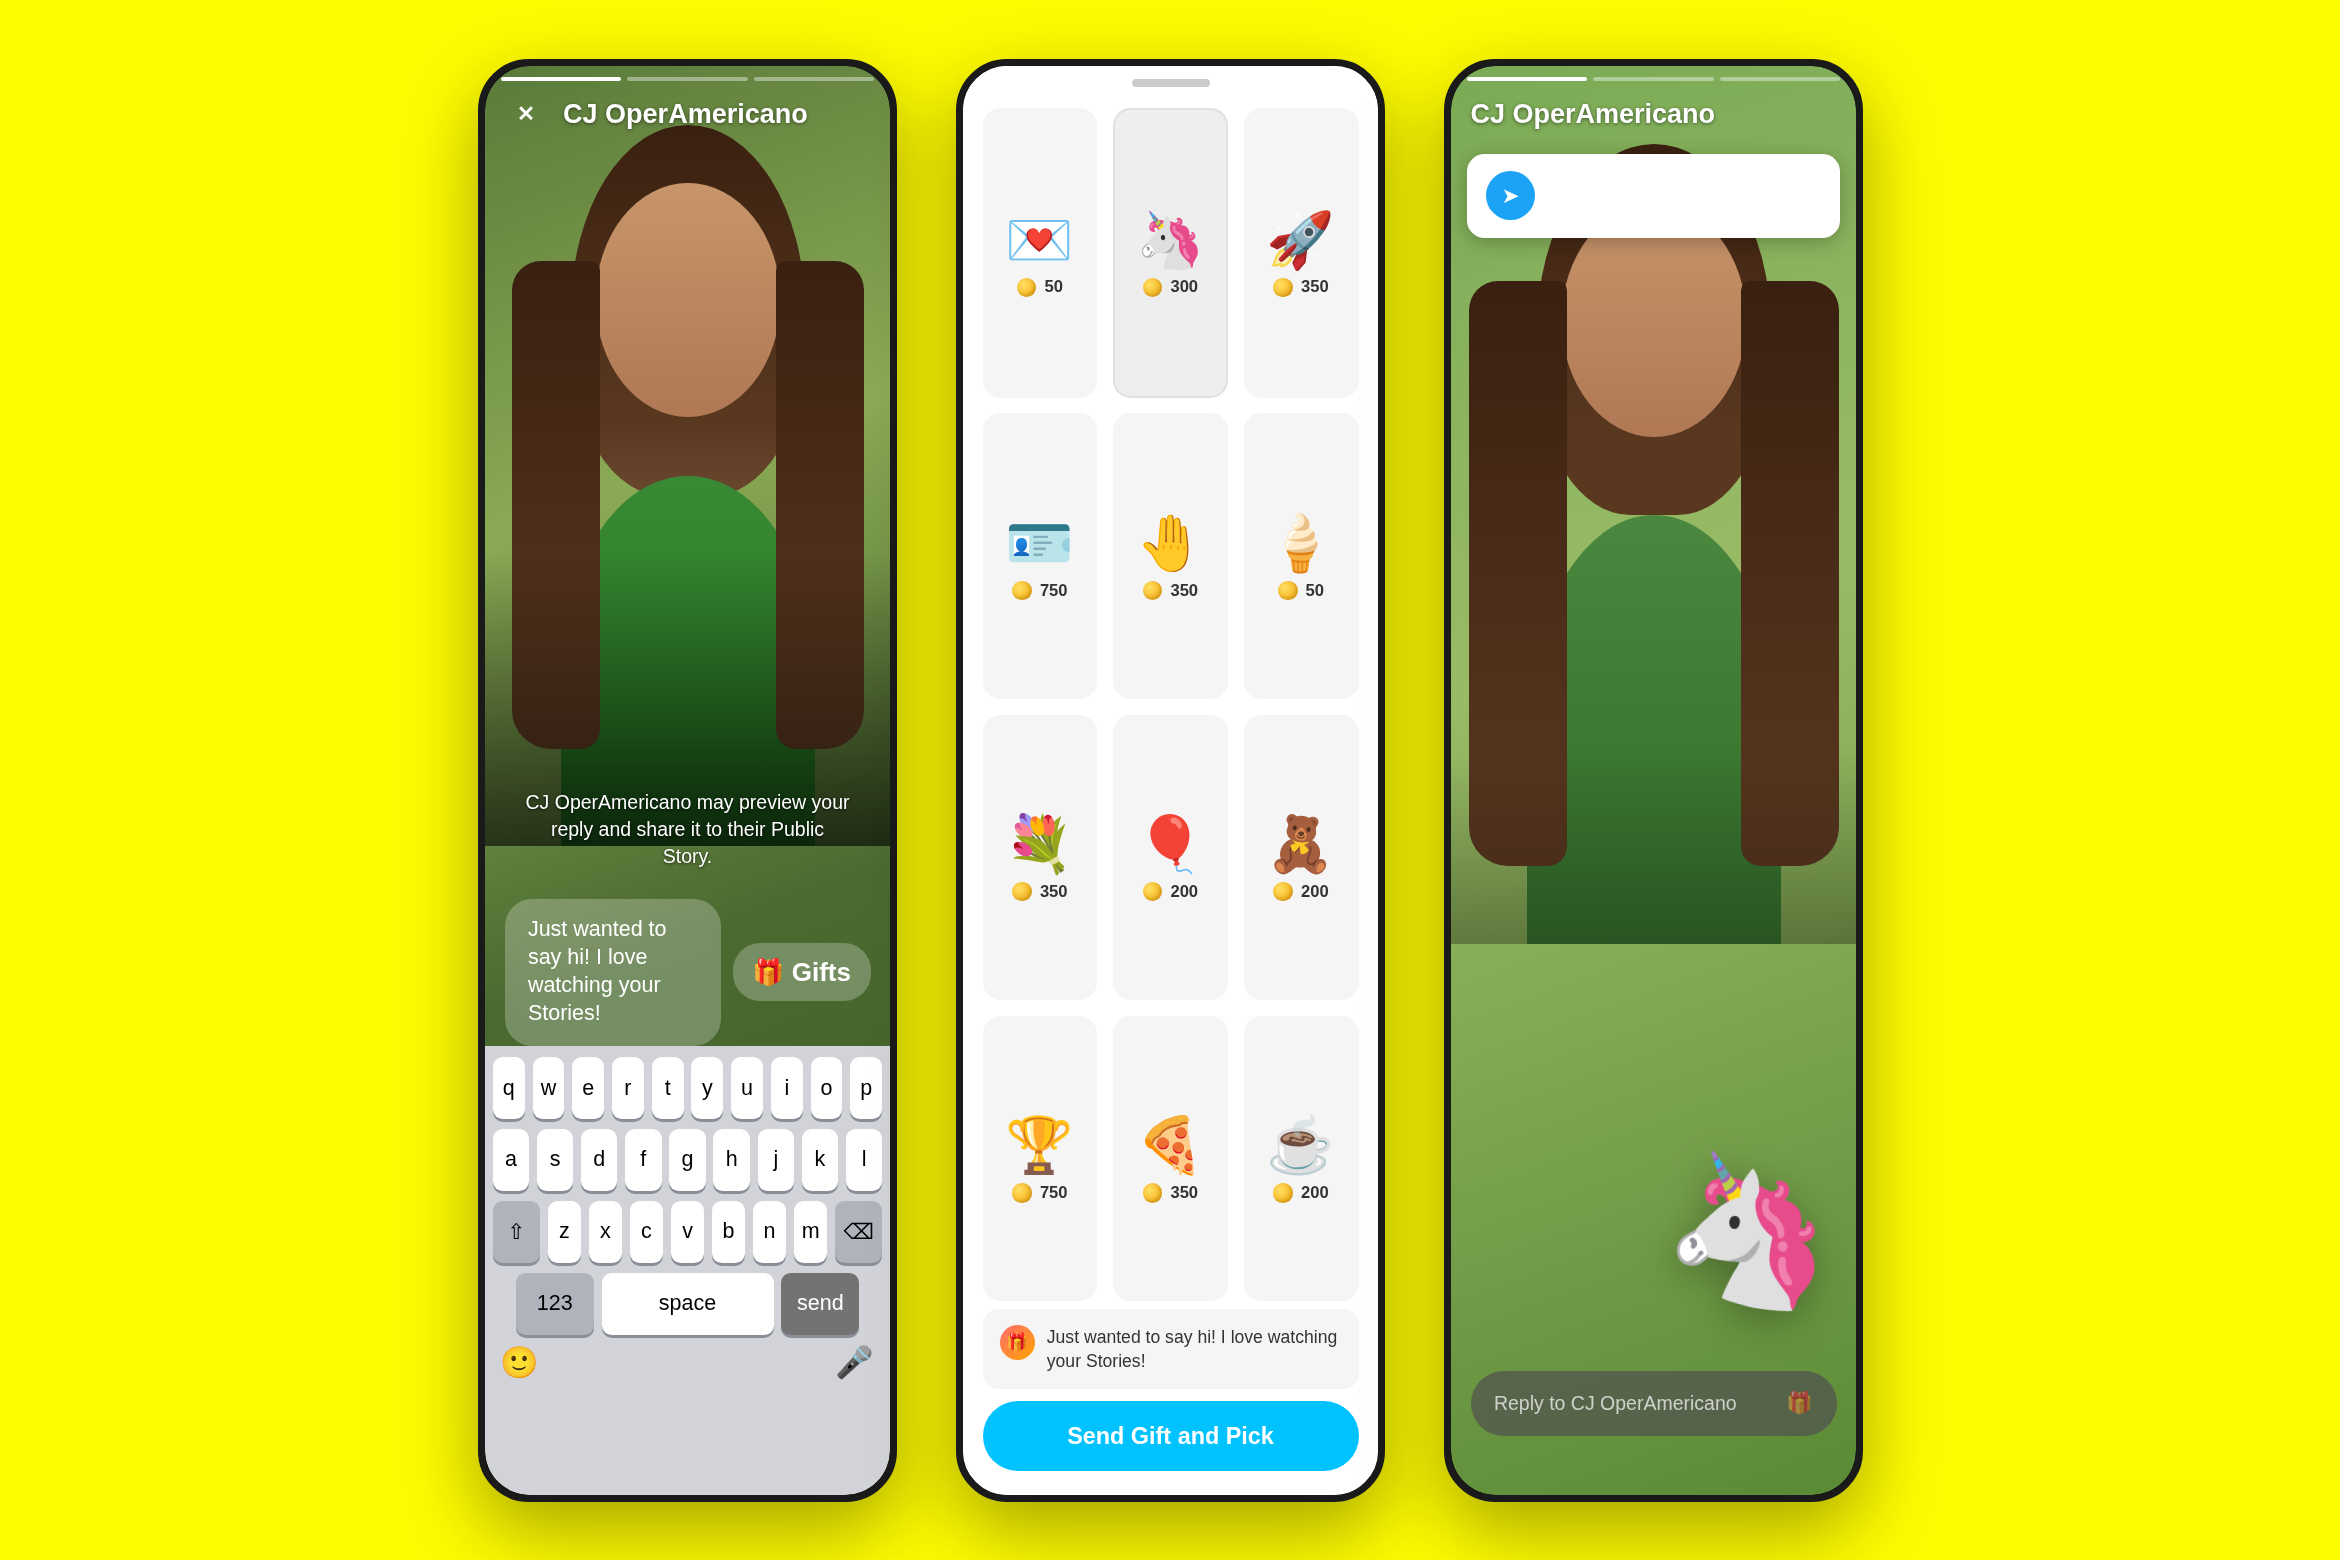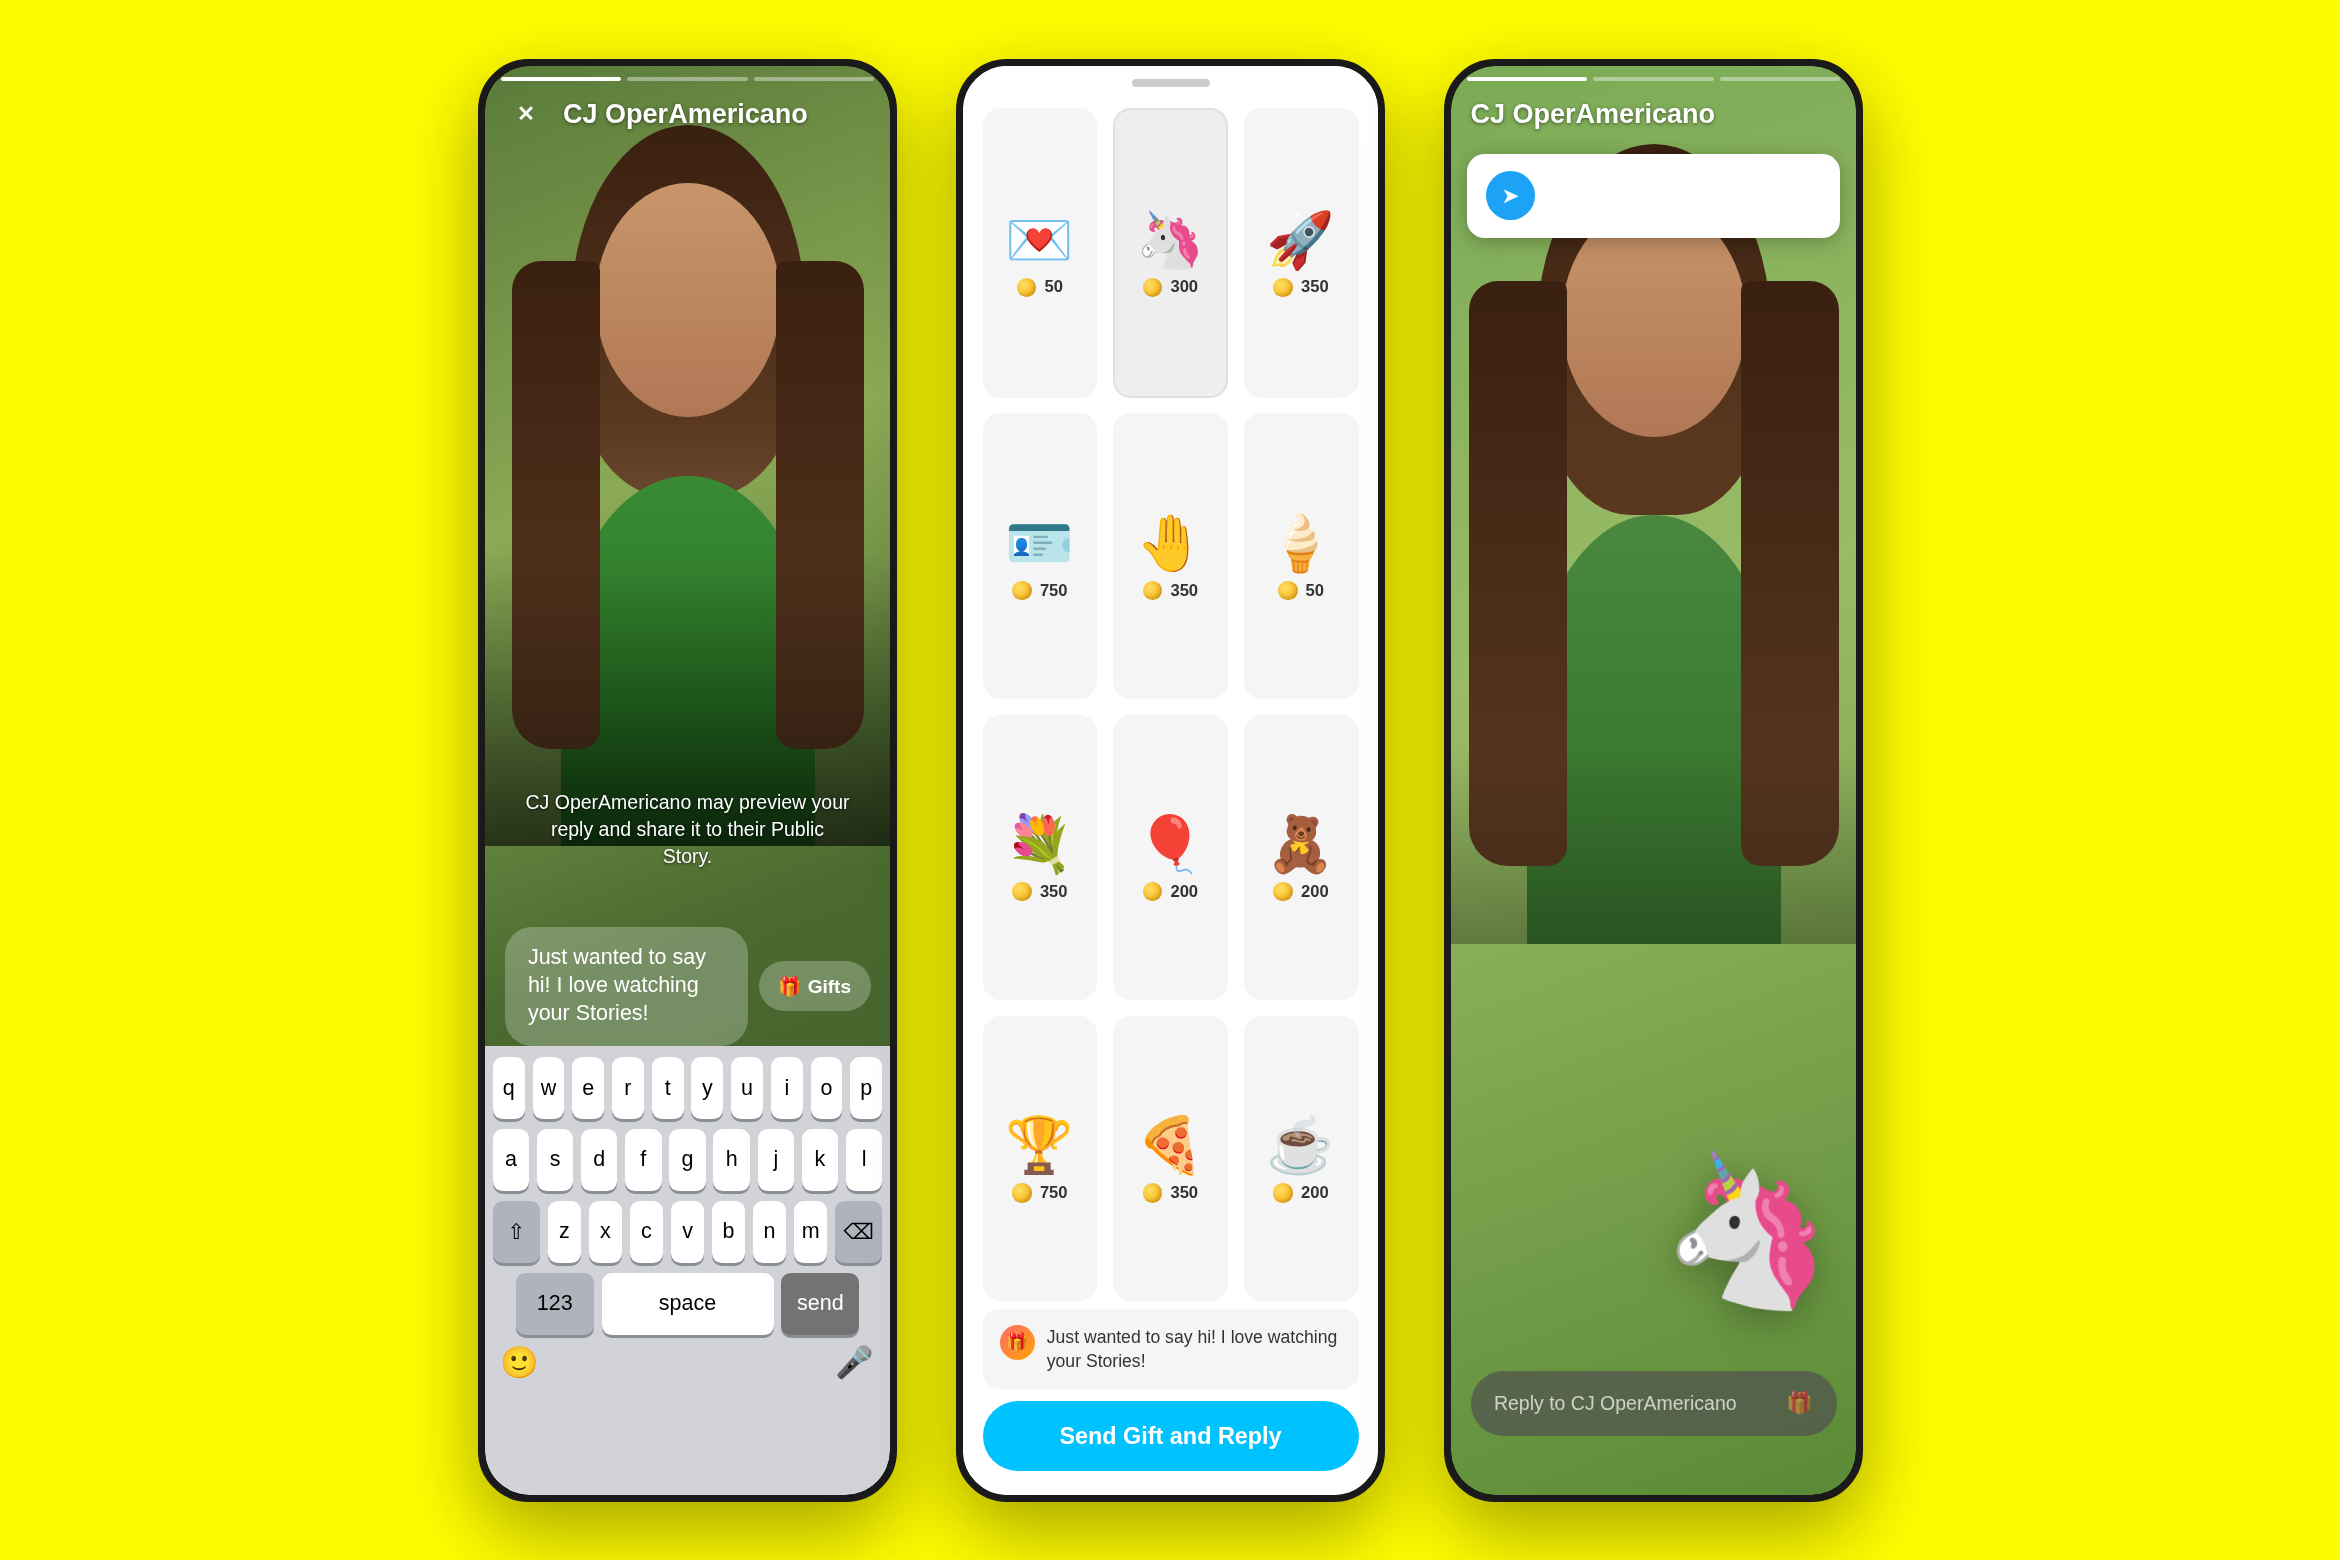--- a/index.html
+++ b/index.html
@@ -92,21 +92,21 @@
       color: white;
       font-size: 21.5px;
       line-height: 1.3;
       backdrop-filter: blur(3.9px);
     }
     .gifts-btn {
       background: rgba(255,255,255,0.25);
       border-radius: 27px;
       padding: 13.7px 19.5px;
       color: white;
-      font-size: 19px;
+      font-size: 26px;
       font-weight: 600;
       display: flex;
       align-items: center;
       gap: 7.8px;
       backdrop-filter: blur(3.9px);
       white-space: nowrap;
     }
     .keyboard-area {
       position: absolute;
       bottom: 0;
@@ -597,21 +597,21 @@
           <span>200</span>
         </div>
       </div>
     </div>
 
     <div class="gift-message-area">
       <div class="gift-avatar">🎁</div>
       <div class="gift-message-text">Just wanted to say hi! I love watching your Stories!</div>
     </div>
 
-    <div class="send-gift-btn">Send Gift and Reply</div>
+    <div class="send-gift-btn">Send Gift and Pick</div>
   </div>
 </div>
 
 <div class="phone phone3">
   <div class="phone3-inner">
     <div class="story-bg3"></div>
 
     <div style="position:absolute;top:0;left:0;right:0;height:878px;overflow:hidden;">
       <div style="position:absolute;top:78px;left:50%;transform:translateX(-50%);width:234px;height:371px;background:linear-gradient(180deg,#3a2010 0%,#5a3820 80%);border-radius:50% 50% 40% 40%;"></div>
       <div style="position:absolute;top:137px;left:50%;transform:translateX(-50%);width:185px;height:234px;background:linear-gradient(180deg,#c8956a 0%,#b07855 100%);border-radius:50%;"></div>

